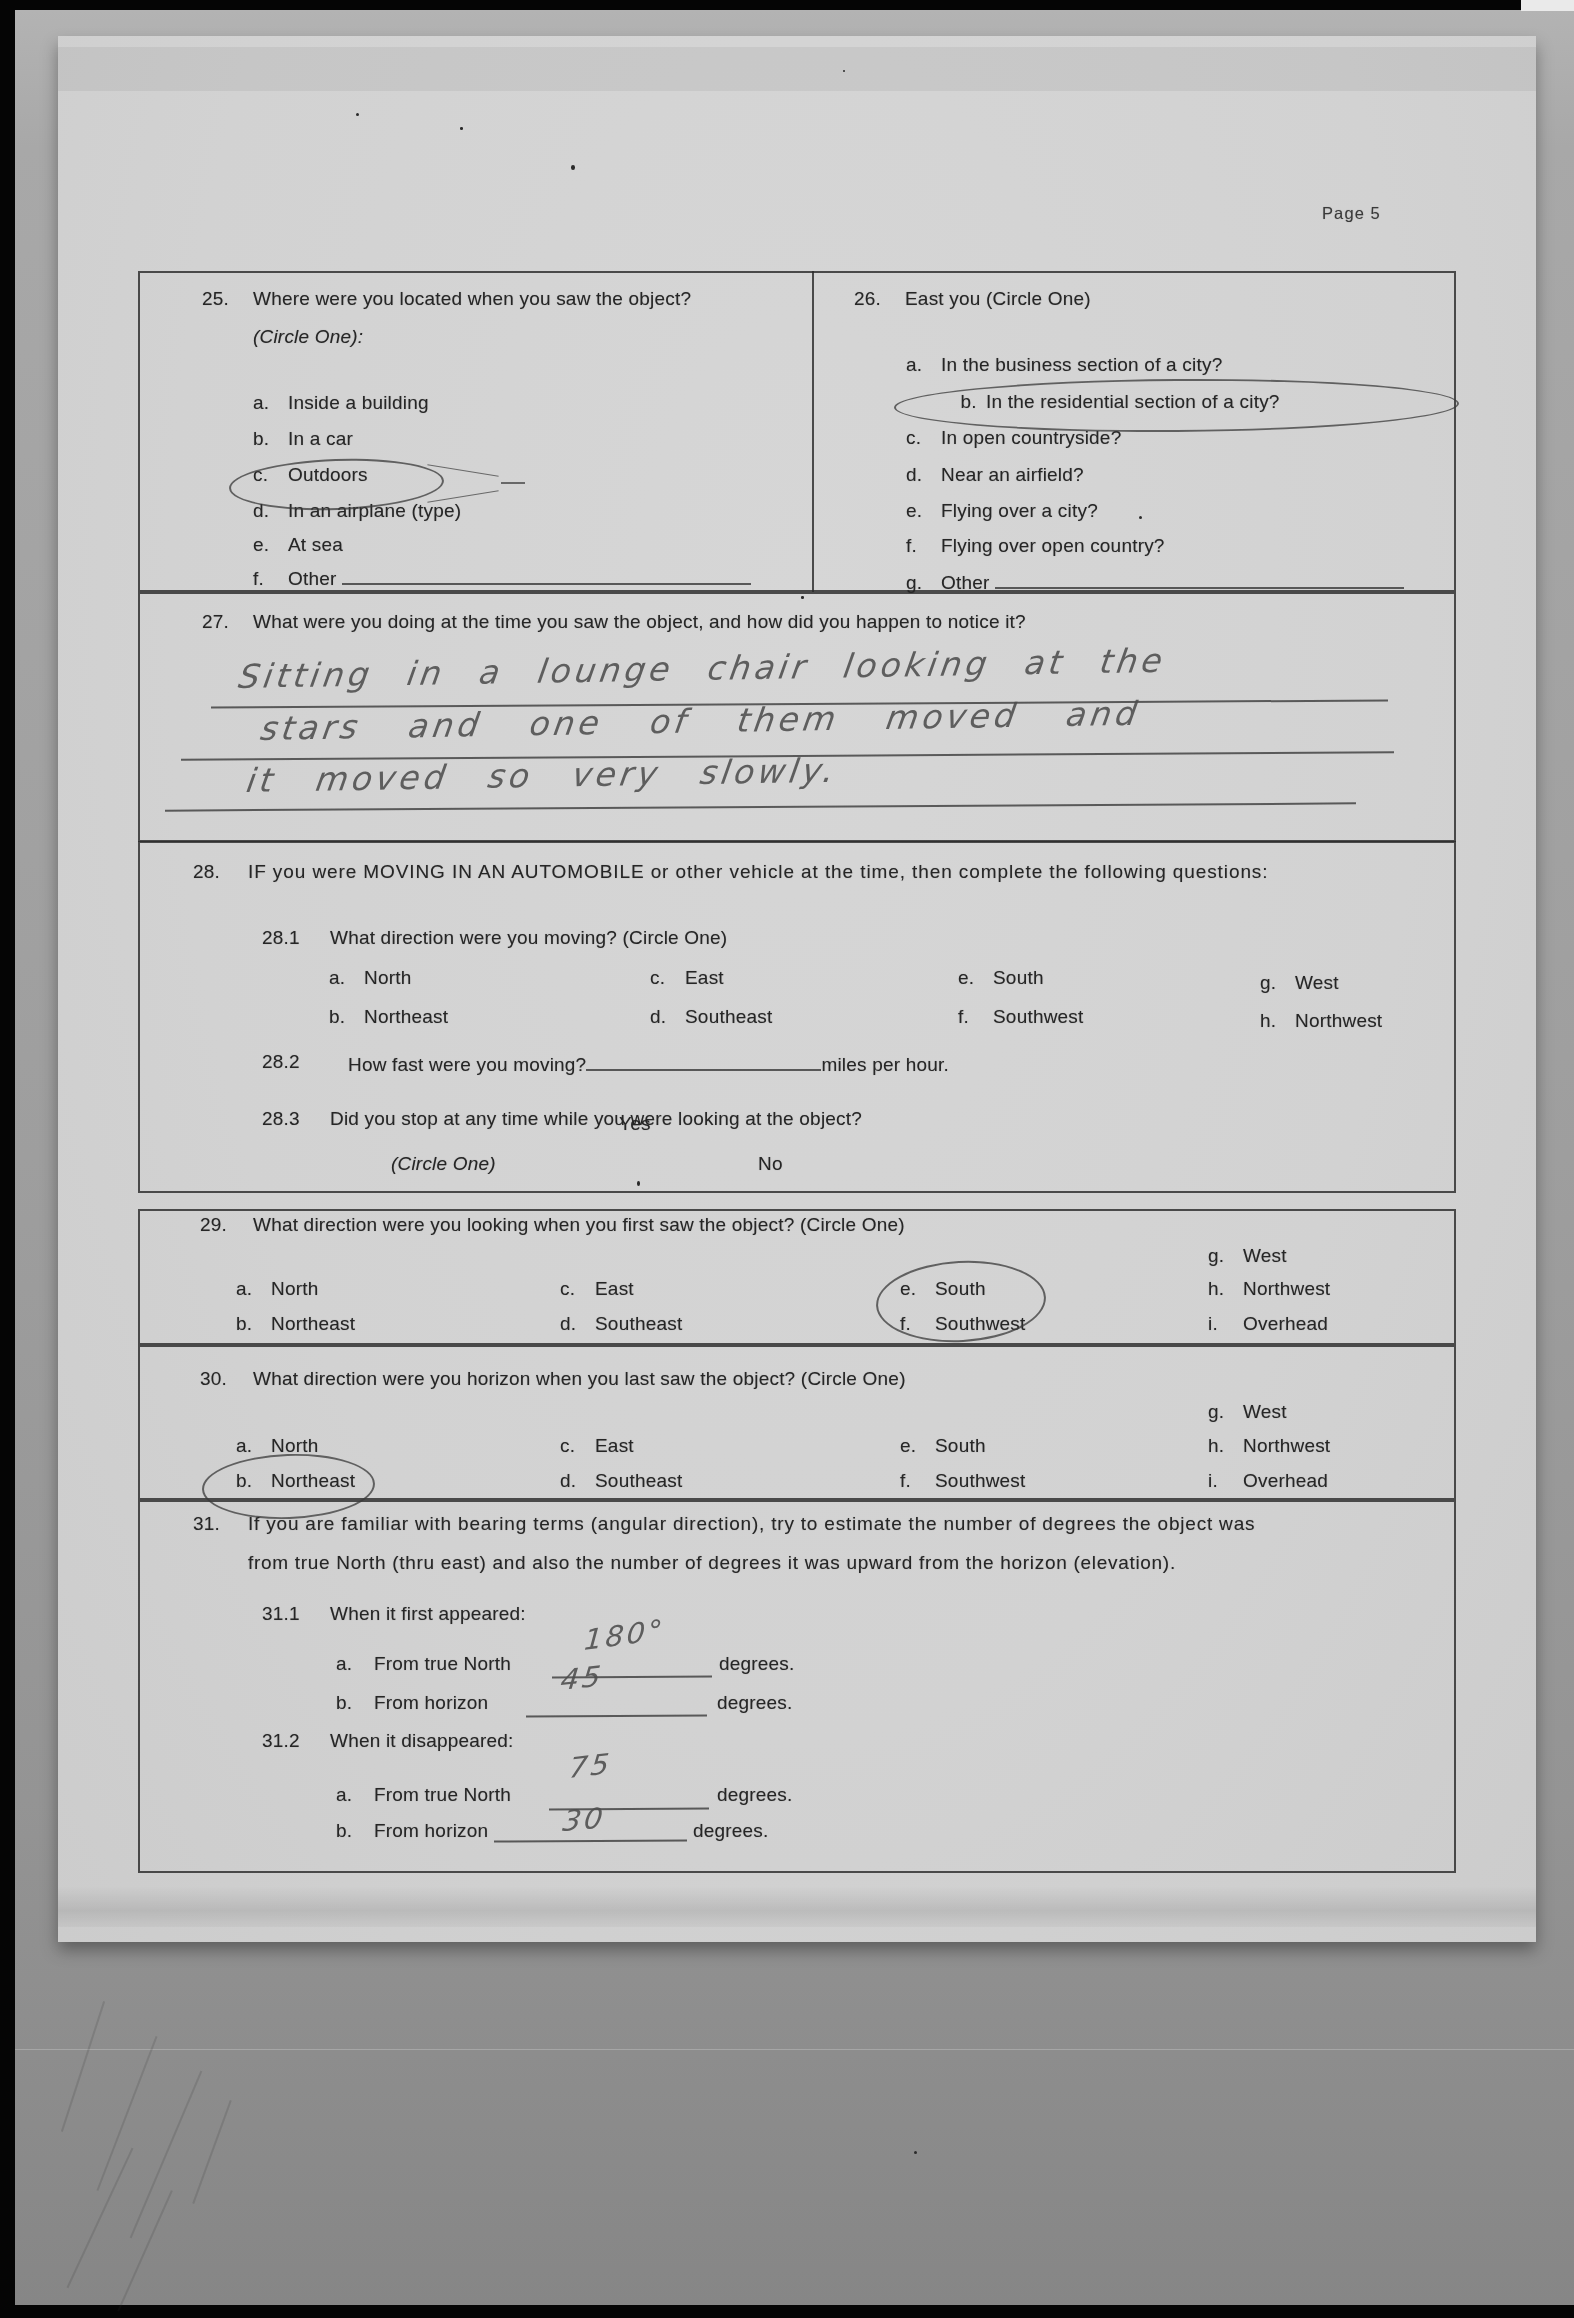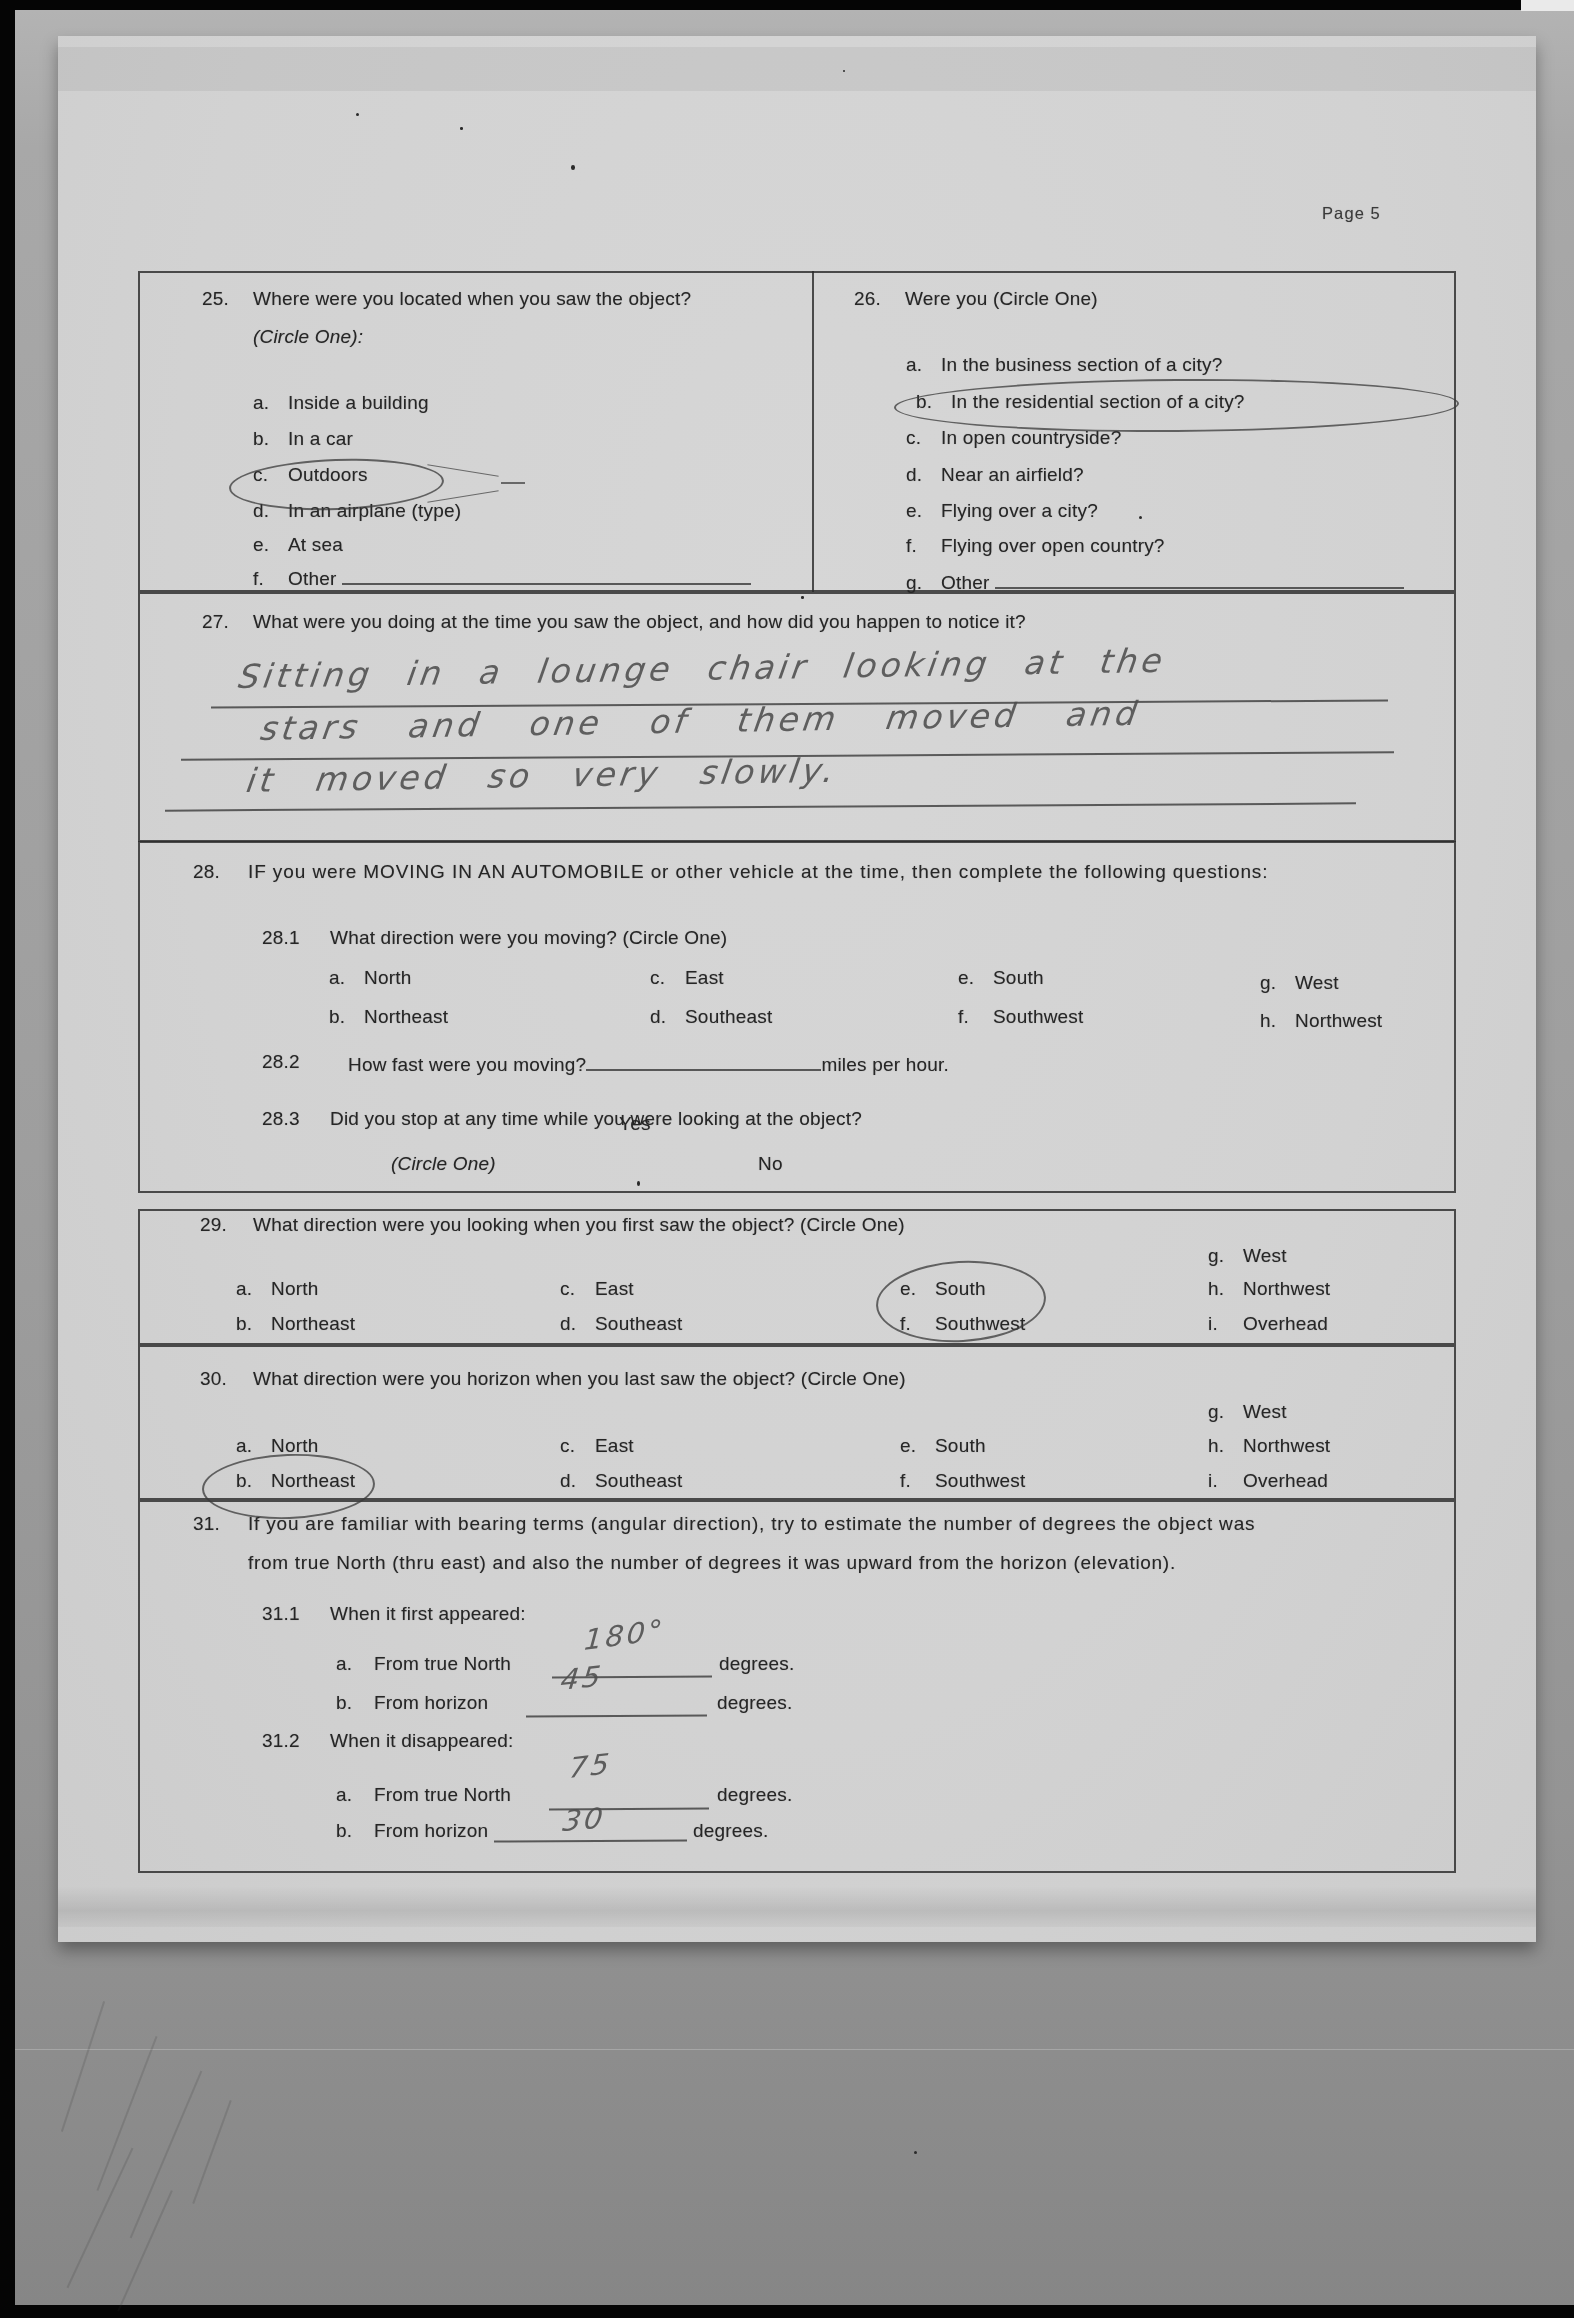--- a/index.html
+++ b/index.html
@@ -59,23 +59,23 @@
   <div class="t opt" style="left:253px;top:464px;"><span class="lt">c.</span><span>Outdoors</span></div>
   <div class="t opt" style="left:253px;top:500px;"><span class="lt">d.</span><span>In an airplane (type)</span></div>
   <div class="t opt" style="left:253px;top:534px;"><span class="lt">e.</span><span>At sea</span></div>
   <div class="t opt" style="left:253px;top:565px;"><span class="lt">f.</span><span>Other</span><span class="blank" style="width:409px;margin-left:5.5px;"></span></div>
   <div class="circle" style="left:229px;top:459px;width:211px;height:47px;transform:rotate(-2deg);"></div>
   <div class="tailstroke" style="left:427px;top:470px;width:72px;transform:rotate(9deg);"></div>
   <div class="tailstroke" style="left:427px;top:496px;width:72px;transform:rotate(-9deg);"></div>
   <div class="tailstroke" style="left:501px;top:482px;width:24px;border-top-width:2.2px;"></div>
 
   <div class="t" style="left:854px;top:288px;">26.</div>
-  <div class="t" style="left:905px;top:288px;">Were you (Circle One)</div>
+  <div class="t" style="left:905px;top:288px;">East you (Circle One)</div>
   <div class="t opt" style="left:906px;top:354px;"><span class="lt">a.</span><span>In the business section of a city?</span></div>
-  <div class="t opt" style="left:916px;top:391px;"><span class="lt">b.</span><span>In the residential section of a city?</span></div>
+  <div class="t opt" style="left:951px;top:391px;text-align:center;"><span class="lt">b.</span><span>In the residential section of a city?</span></div>
   <div class="t opt" style="left:906px;top:427px;"><span class="lt">c.</span><span>In open countryside?</span></div>
   <div class="t opt" style="left:906px;top:464px;"><span class="lt">d.</span><span>Near an airfield?</span></div>
   <div class="t opt" style="left:906px;top:500px;"><span class="lt">e.</span><span>Flying over a city?</span></div>
   <div class="t opt" style="left:906px;top:535px;"><span class="lt">f.</span><span>Flying over open country?</span></div>
   <div class="t opt" style="left:906px;top:569px;"><span class="lt">g.</span><span>Other</span><span class="blank" style="width:409px;margin-left:5.5px;"></span></div>
   <div class="circle" style="left:894px;top:379px;width:561px;height:49px;transform:rotate(-0.4deg);"></div>
 
   <div class="t" style="left:202px;top:611px;">27.</div>
   <div class="t" style="left:253px;top:611px;">What were you doing at the time you saw the object, and how did you happen to notice it?</div>
   <div class="hand hand27" style="left:236px;top:657px;word-spacing:20px;">Sitting in a lounge chair looking at the</div>

